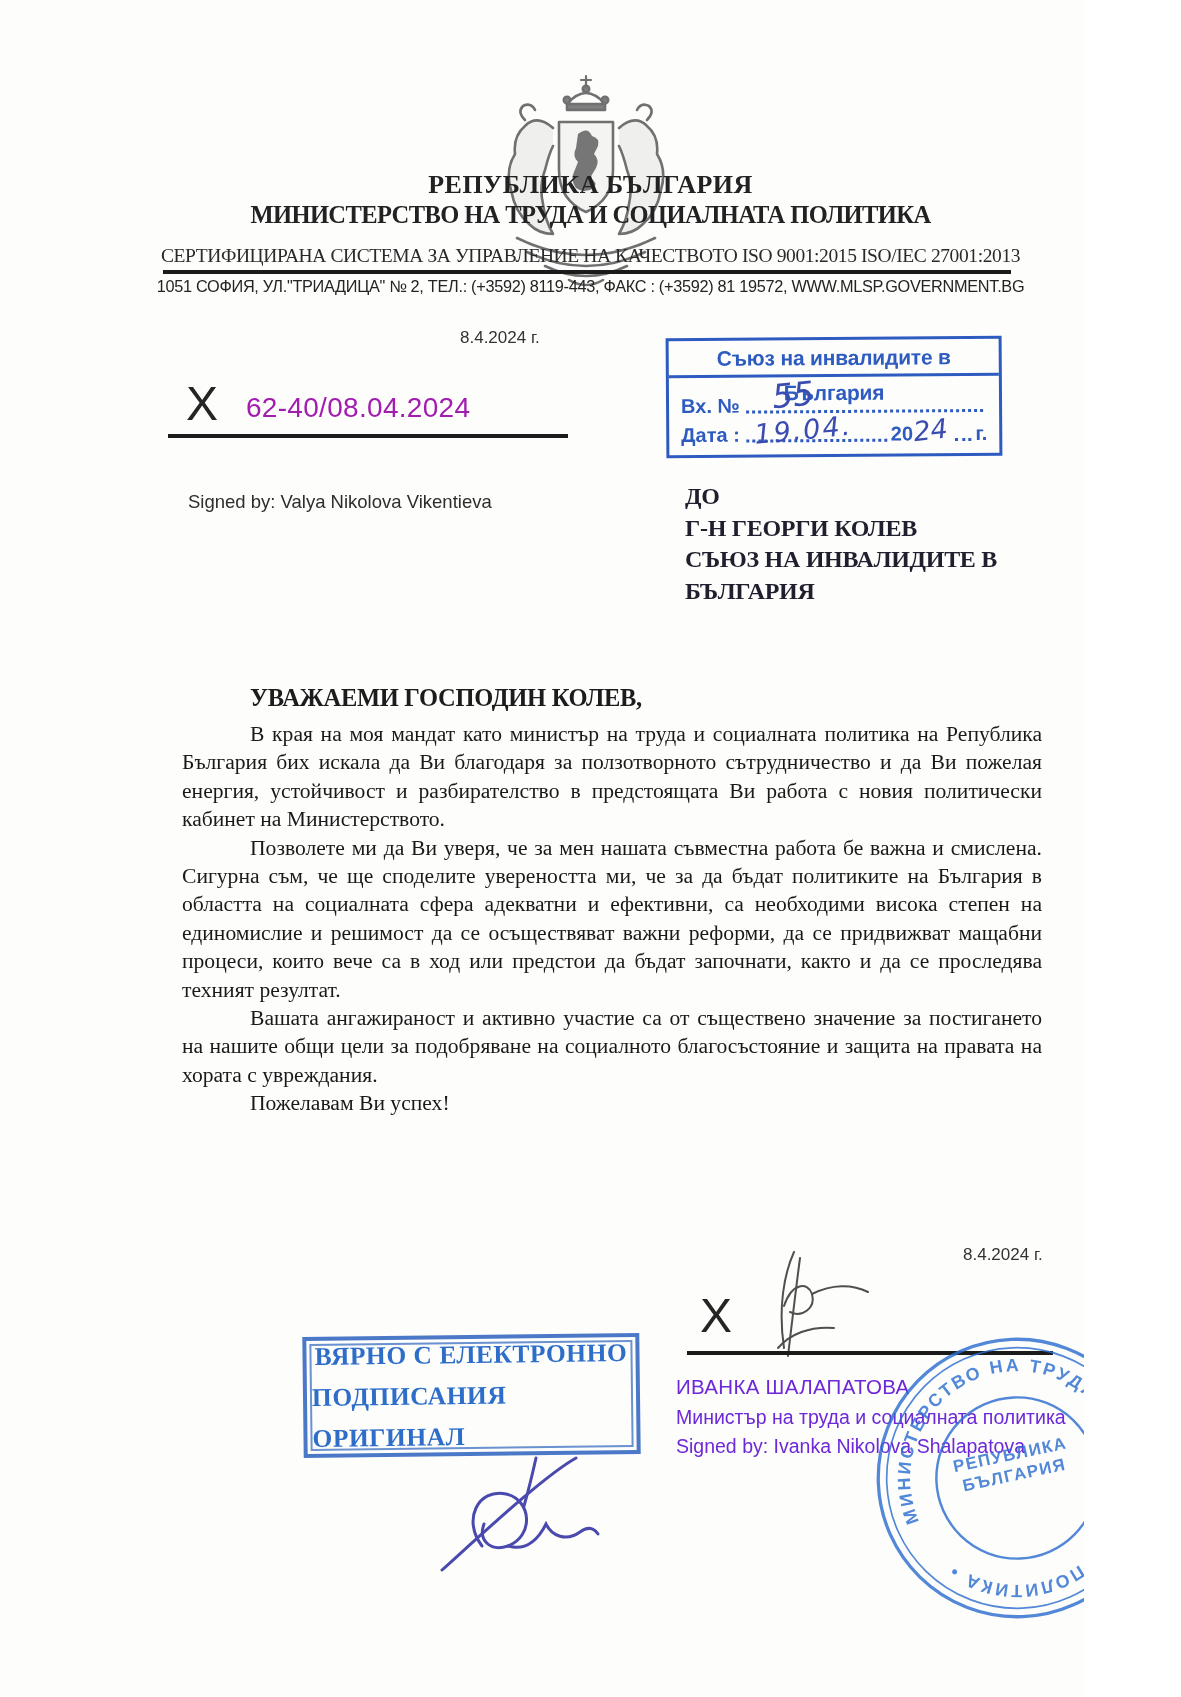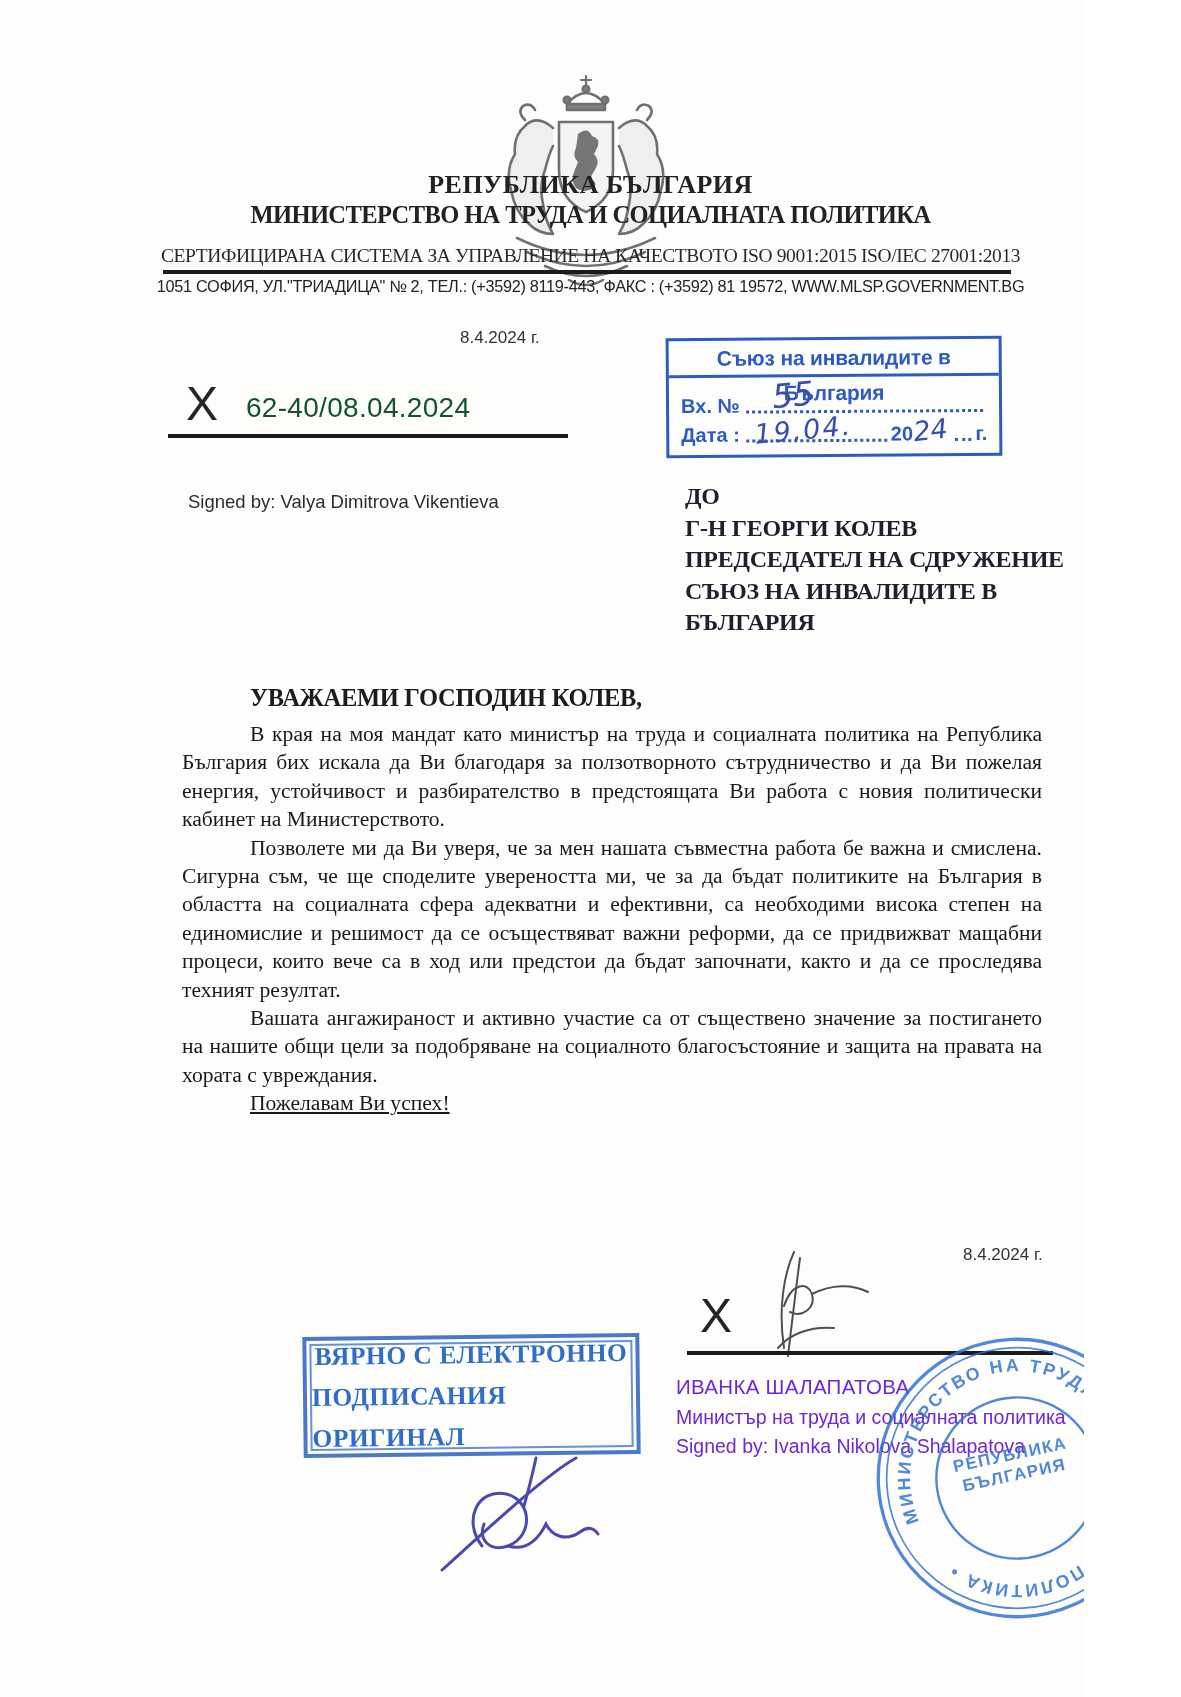--- a/index.html
+++ b/index.html
@@ -32,21 +32,21 @@
     position:absolute; left:460px; top:328px;
     font-family:"Liberation Sans", sans-serif; font-size:17px; color:#333;
   }
   
   .x-mark-1 {
     position:absolute; left:186px; top:376px;
     font-family:"Liberation Sans", sans-serif; font-size:48px; color:#252525;
   }
   .sig-ref {
     position:absolute; left:246px; top:392px;
-    font-family:"Liberation Sans", sans-serif; font-size:28px; letter-spacing:.3px; color:#14532d;
+    font-family:"Liberation Sans", sans-serif; font-size:28px; letter-spacing:.3px; color:#a21caf;
   }
   .sig-line-1 { position:absolute; left:168px; top:434px; width:400px; height:3.5px; background:#1b1b1b; }
   .signed-by-1 {
     position:absolute; left:188px; top:491px;
     font-family:"Liberation Sans", sans-serif; font-size:18.5px; color:#2d2d2d;
   }
   
   .reg-stamp {
     position:absolute; left:666px; top:337px; width:336px; height:120px;
     border:3px solid #2e5bbf; background:rgba(255,255,255,.0);
@@ -75,21 +75,21 @@
   .recipient {
     position:absolute; left:685px; top:481px; width:420px;
     font-size:24px; font-weight:bold; line-height:31.5px; color:#1f1f2e; letter-spacing:-.3px;
   }
   
   .body-text { position:absolute; left:162px; top:684px; width:860px;margin-left:20px; }
   .salutation { font-size:24.5px; font-weight:bold; text-indent:68px; margin-bottom:8px; letter-spacing:-.3px; }
   .body-text p {
     font-size:21.6px; line-height:28.4px; text-align:justify; text-indent:68px; color:#191919;
   }
-  .closing { text-align:left;text-decoration:underline; }
+  .closing { text-align:left; }
   
   .date-bottom {
     position:absolute; left:963px; top:1245px;
     font-family:"Liberation Sans", sans-serif; font-size:17px; color:#333;
   }
   .x-mark-2 {
     position:absolute; left:700px; top:1288px;
     font-family:"Liberation Sans", sans-serif; font-size:48px; color:#252525;
   }
   .ink-sig { position:absolute; left:748px; top:1248px; width:130px; height:115px; }
@@ -155,21 +155,21 @@
   <div class="lh-ministry">МИНИСТЕРСТВО НА ТРУДА И СОЦИАЛНАТА ПОЛИТИКА</div>
   <div class="lh-cert">СЕРТИФИЦИРАНА СИСТЕМА ЗА УПРАВЛЕНИЕ НА КАЧЕСТВОТО  ISO 9001:2015   ISO/IEC 27001:2013</div>
   <div class="lh-rule"></div>
   <div class="lh-address">1051 СОФИЯ, УЛ."ТРИАДИЦА" № 2, ТЕЛ.: (+3592) 8119-443, ФАКС : (+3592) 81 19572, WWW.MLSP.GOVERNMENT.BG</div>
 
   <div class="date-top">8.4.2024 г.</div>
 
   <div class="x-mark-1">X</div>
   <div class="sig-ref">62-40/08.04.2024</div>
   <div class="sig-line-1"></div>
-  <div class="signed-by-1">Signed by: Valya Dimitrova Vikentieva</div>
+  <div class="signed-by-1">Signed by: Valya Nikolova Vikentieva</div>
 
   <div class="reg-stamp">
     <div class="reg-org">Съюз на инвалидите в България</div>
     <div class="reg-row reg-row-entry">
       <span class="reg-label">Вх. №</span>
       <span class="leader">
         <span class="hand hand-number">55</span>
       </span>
     </div>
     <div class="reg-row reg-row-date">
@@ -180,21 +180,20 @@
       <span class="reg-label">20</span>
       <span class="hand-year">24</span>
       <span class="leader leader-tiny"></span>
       <span class="reg-label">г.</span>
     </div>
   </div>
 
   <div class="recipient">
     <div>ДО</div>
     <div>Г-Н ГЕОРГИ КОЛЕВ</div>
-    <div>ПРЕДСЕДАТЕЛ НА СДРУЖЕНИЕ</div>
     <div>СЪЮЗ НА ИНВАЛИДИТЕ В</div>
     <div>БЪЛГАРИЯ</div>
   </div>
 
   <div class="body-text">
     <div class="salutation">УВАЖАЕМИ ГОСПОДИН КОЛЕВ,</div>
     <p>В края на моя мандат като министър на труда и социалната политика на Република България бих искала да Ви благодаря за ползотворното сътрудничество и да Ви пожелая енергия, устойчивост и разбирателство в предстоящата Ви работа с новия политически кабинет на Министерството.</p>
     <p>Позволете ми да Ви уверя, че за мен нашата съвместна работа бе важна и смислена. Сигурна съм, че ще споделите увереността ми, че за да бъдат политиките на България в областта на социалната сфера адекватни и ефективни, са необходими висока степен на единомислие и решимост да се осъществяват важни реформи, да се придвижват мащабни процеси, които вече са в ход или предстои да бъдат започнати, както и да се проследява техният резултат.</p>
     <p>Вашата ангажираност и активно участие са от съществено значение за постигането на нашите общи цели за подобряване на социалното благосъстояние и защита на правата на хората с увреждания.</p>
     <p class="closing">Пожелавам Ви успех!</p>

